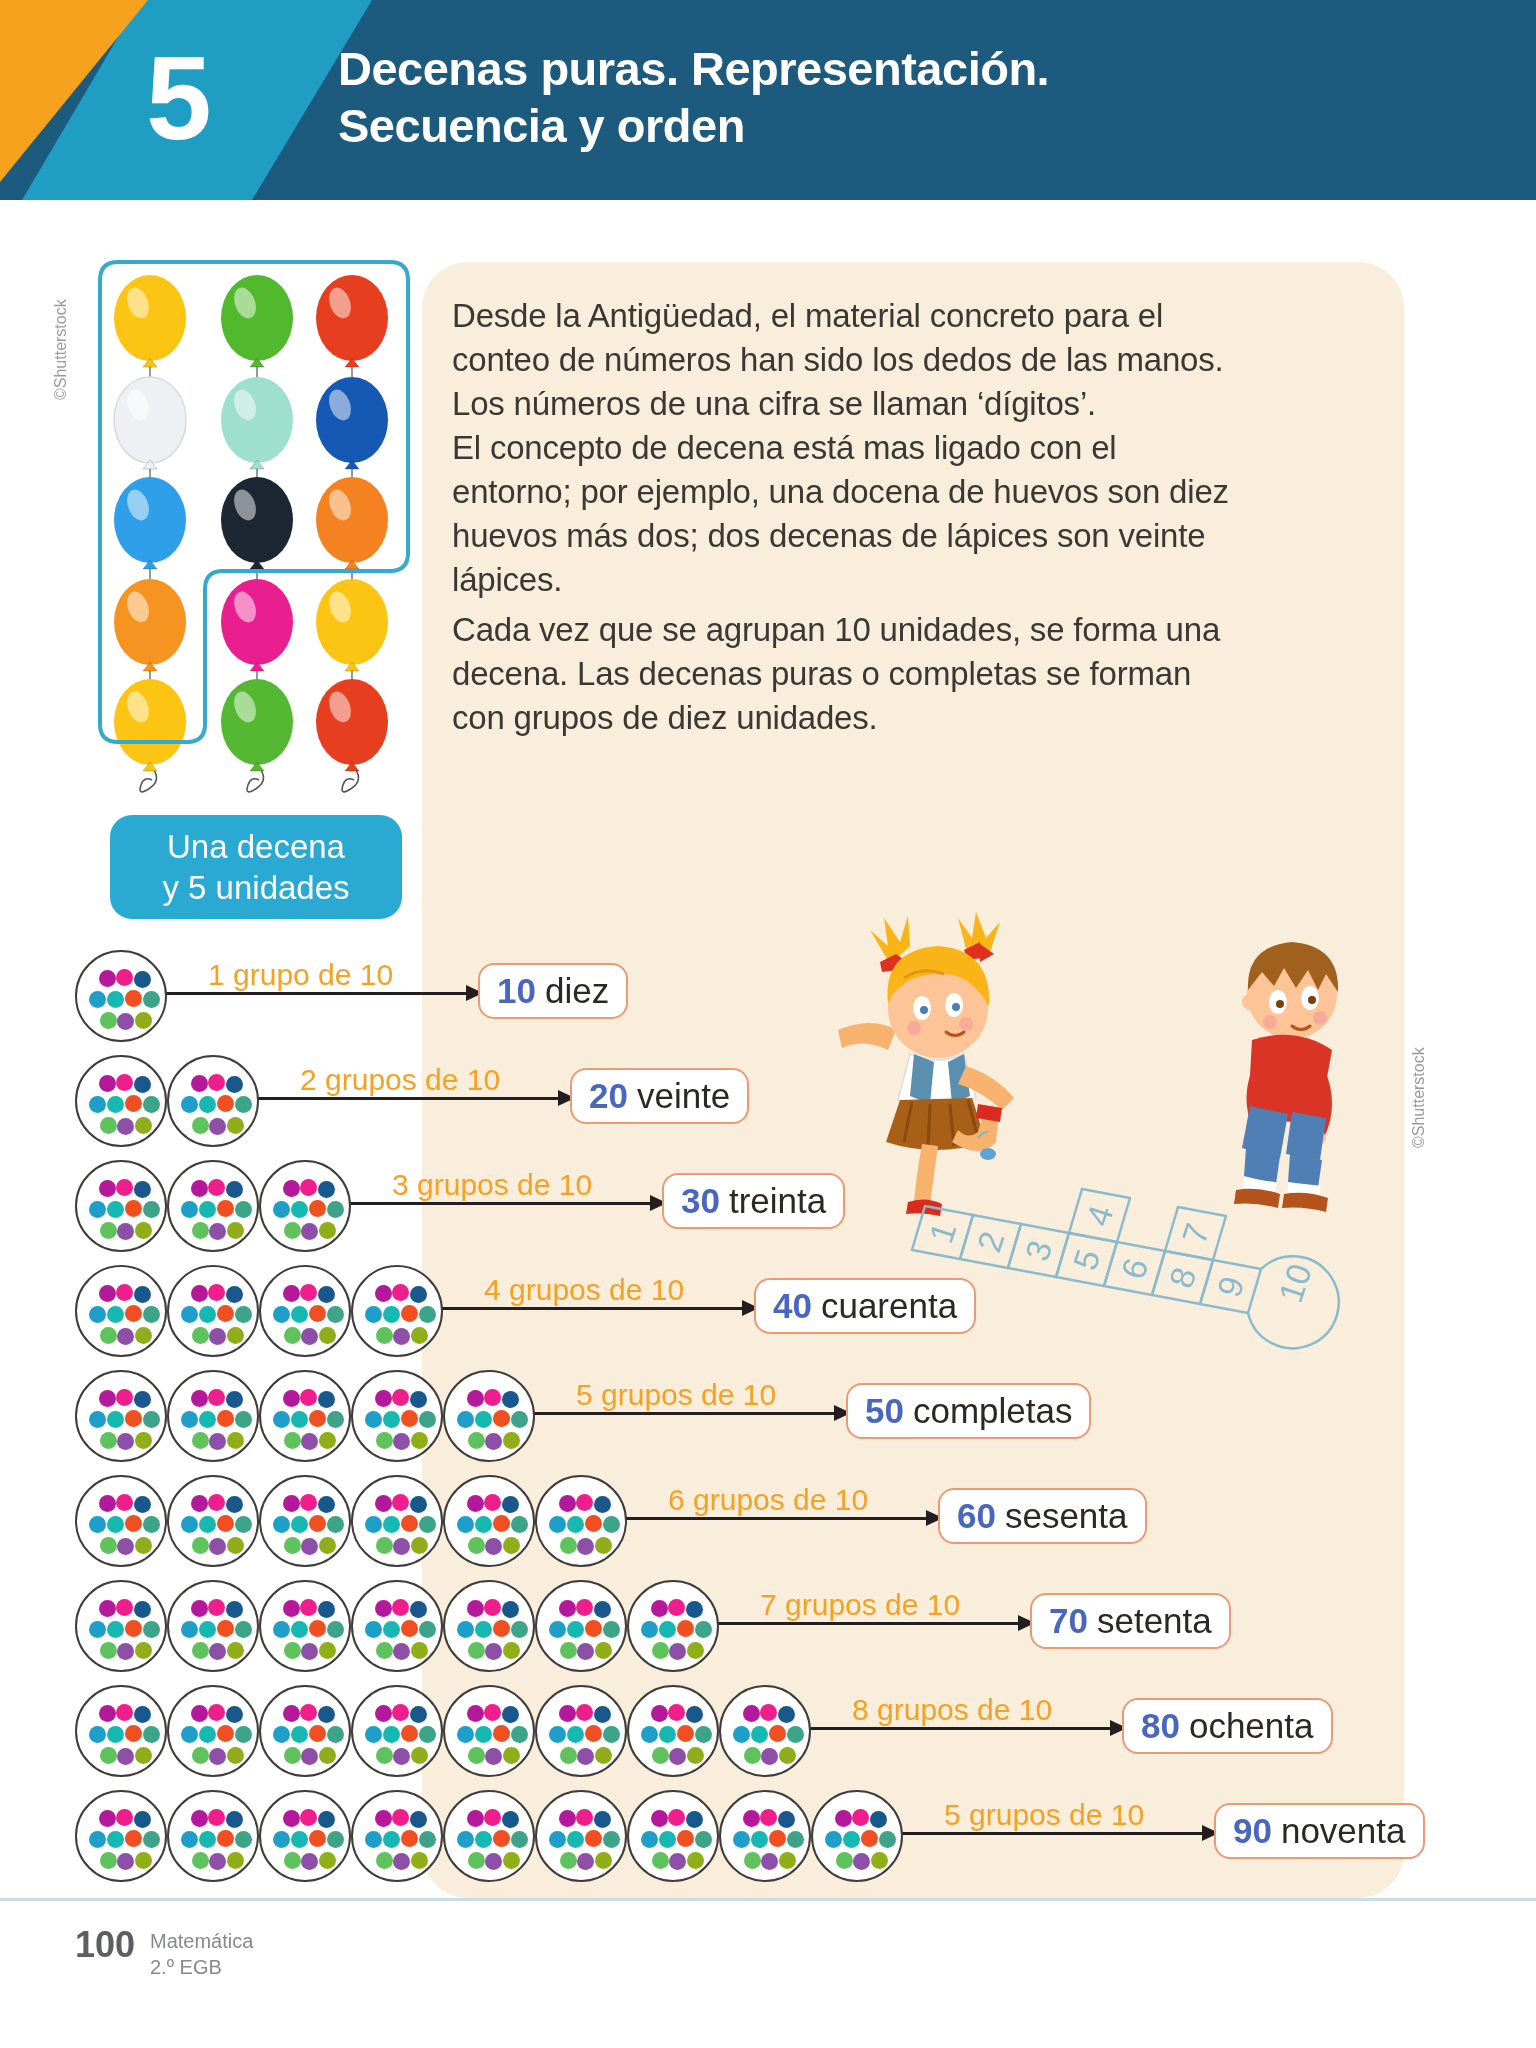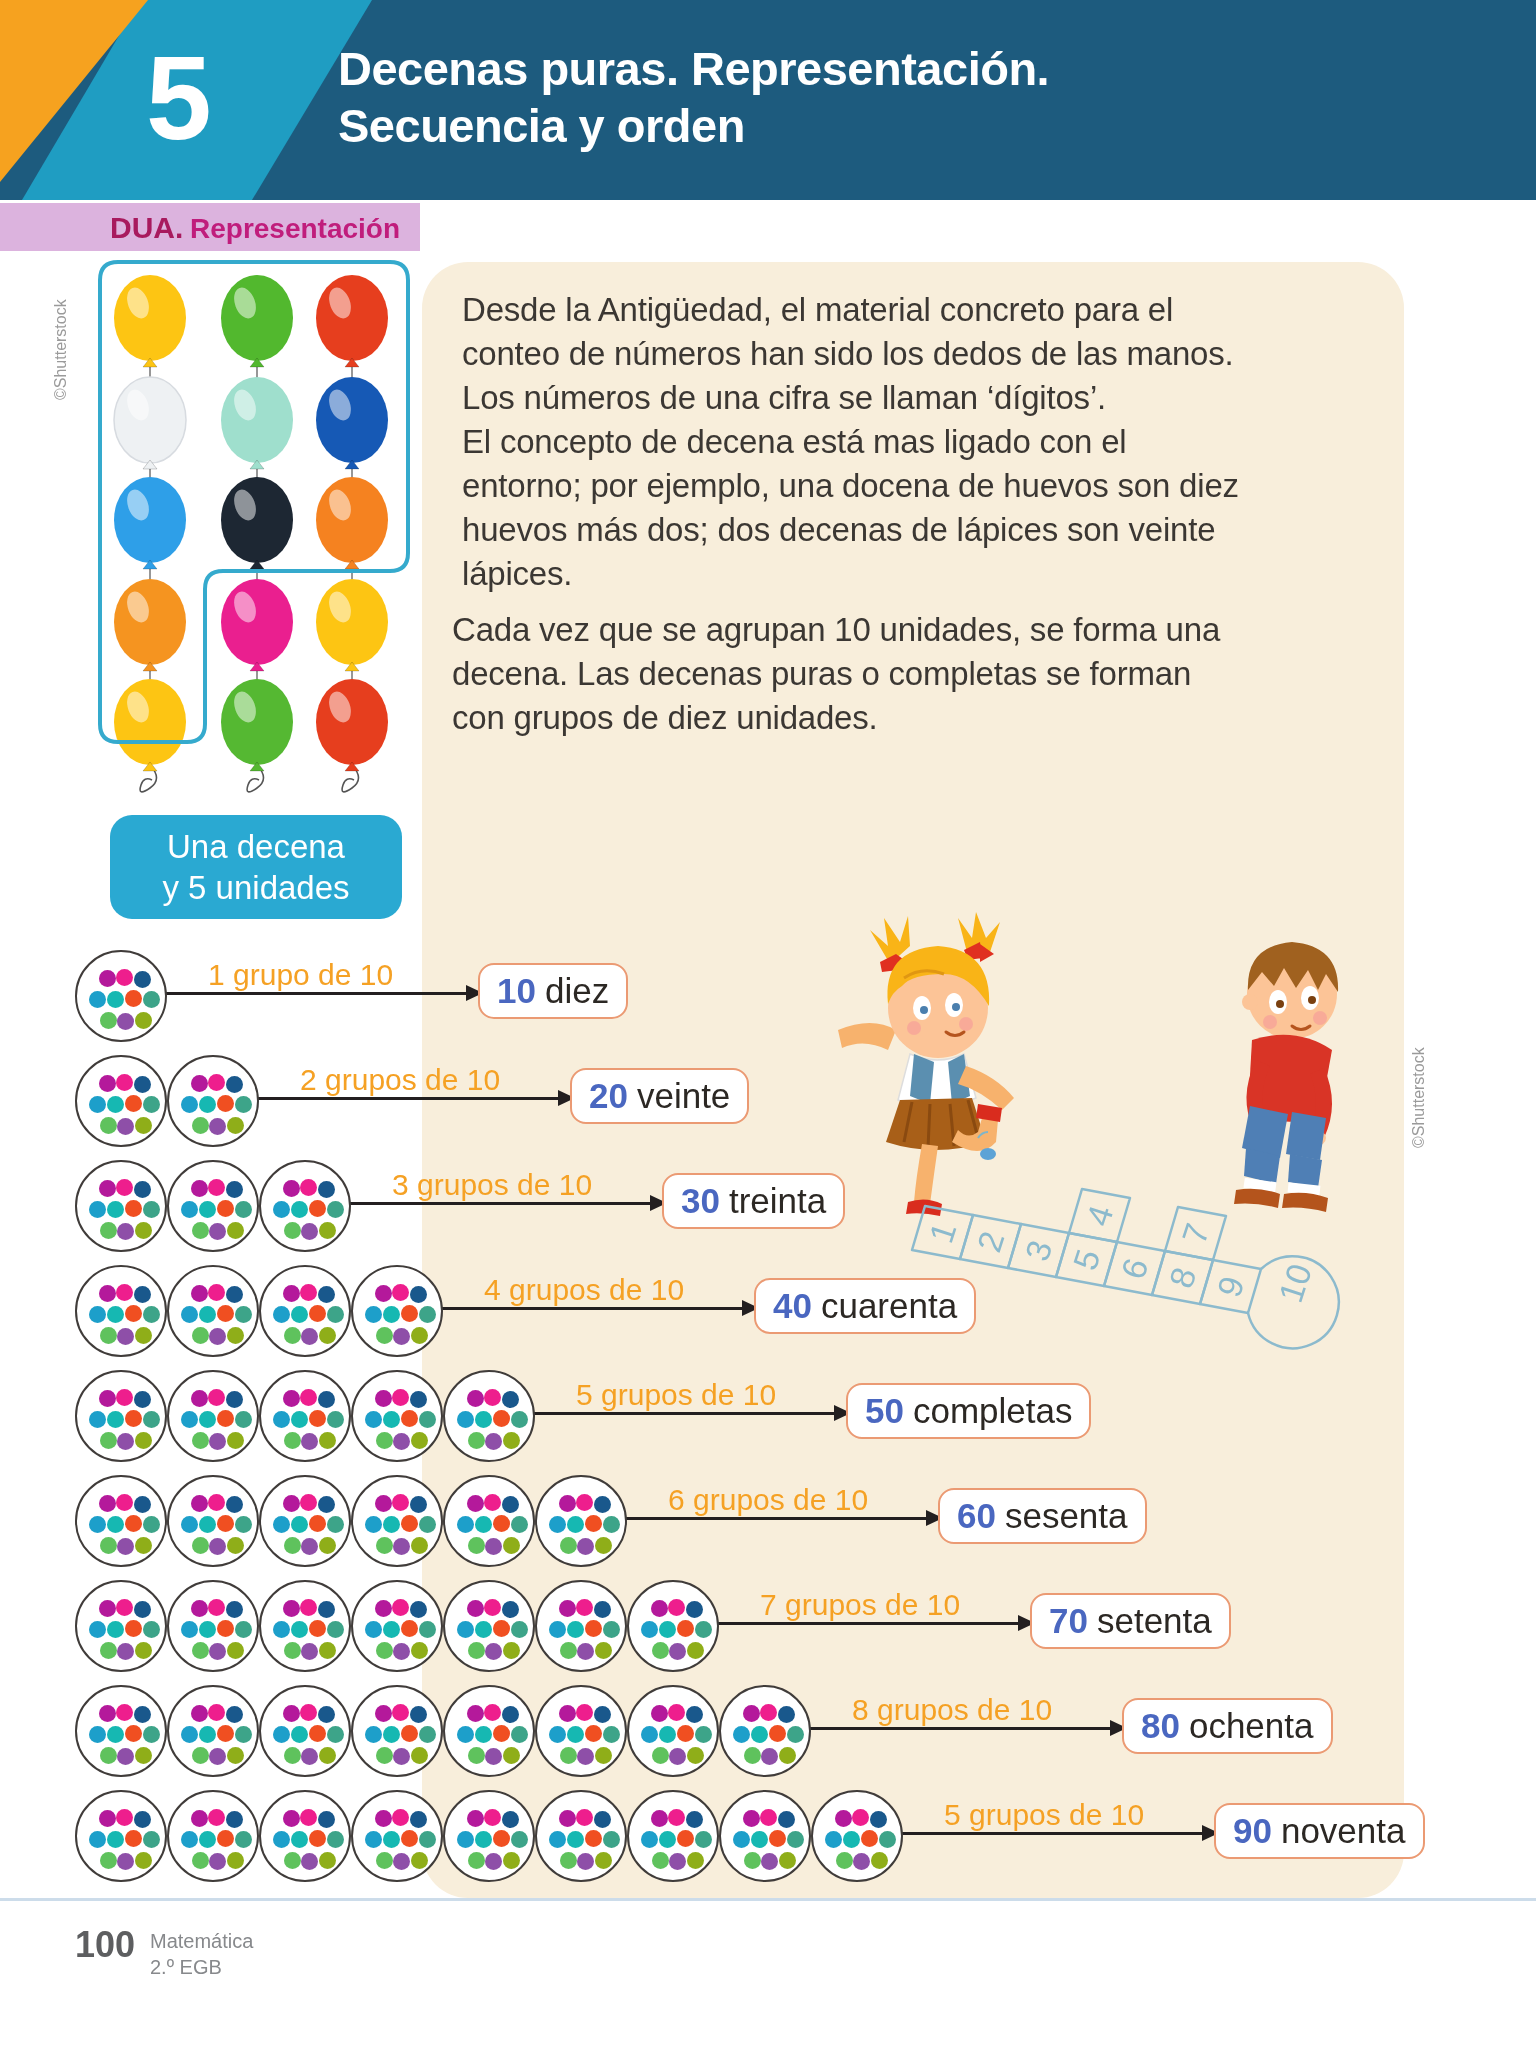--- a/index.html
+++ b/index.html
@@ -16,21 +16,21 @@
         font-size:47px;line-height:57px;letter-spacing:-0.5px;white-space:pre-line;}
   
   #dua-band{position:absolute;left:0;top:203px;width:420px;height:48px;background:#dcb3de;}
   #dua-band .dua{position:absolute;left:110px;top:8px;font-size:30px;font-weight:bold;color:#a81a5e;}
   #dua-band .rep{position:absolute;left:190px;top:10px;font-size:28px;font-weight:bold;color:#c01d7c;}
   
   #cream{position:absolute;left:422px;top:262px;width:982px;height:1636px;background:#f8eedb;border-radius:46px;}
   
   .para{position:absolute;left:452px;width:945px;color:#3b3733;font-size:33px;line-height:44px;
         white-space:pre-line;letter-spacing:-0.2px;}
-  #p1{top:288px;margin-left:10px;} #p2{top:608px;} #p3{top:758px;} #p4{top:866px;}
+  #p1{top:294px;} #p2{top:608px;} #p3{top:758px;} #p4{top:866px;}
   
   #balloon-art{position:absolute;left:85px;top:255px;width:330px;height:600px;}
   .credit{position:absolute;color:#9a9a9a;font-size:16px;transform:rotate(-90deg);transform-origin:left top;white-space:nowrap;}
   #credit-left{left:52px;top:400px;}
   #credit-right{left:1410px;top:1148px;}
   #balloon-caption{position:absolute;left:110px;top:815px;width:292px;height:104px;background:#2aa9d2;
         border-radius:22px;color:#fff;font-size:33px;line-height:41px;text-align:center;
         display:flex;flex-direction:column;justify-content:center;white-space:pre-line;}
   
   .circle{position:absolute;width:92px;height:92px;border:2.5px solid #403c3a;border-radius:50%;
@@ -61,24 +61,20 @@
 <div id="page">
 
   <div id="header">
     <div id="header-stripe"></div>
     <div id="header-corner"></div>
     <div id="unit-number">5</div>
     <div id="page-title">Decenas puras. Representación.
 Secuencia y orden</div>
   </div>
 
-  <div id="dua-band">
-    <span class="dua">DUA.</span>
-    <span class="rep">Representación</span>
-  </div>
 
   <div id="cream"></div>
 
   <svg id="balloon-art" viewBox="0 0 330 600">
       <line x1="65" y1="63" x2="65" y2="510" stroke="#6b6b6b" stroke-width="1.4"></line>
       <path d="M 65 510 q 13 14 0 23 q -13 9 -9 -3 q 3 -9 11 -5" stroke="#555" stroke-width="1.6" fill="none"></path>
       <line x1="172" y1="63" x2="172" y2="510" stroke="#6b6b6b" stroke-width="1.4"></line>
       <path d="M 172 510 q 13 14 0 23 q -13 9 -9 -3 q 3 -9 11 -5" stroke="#555" stroke-width="1.6" fill="none"></path>
       <line x1="267" y1="63" x2="267" y2="510" stroke="#6b6b6b" stroke-width="1.4"></line>
       <path d="M 267 510 q 13 14 0 23 q -13 9 -9 -3 q 3 -9 11 -5" stroke="#555" stroke-width="1.6" fill="none"></path>

